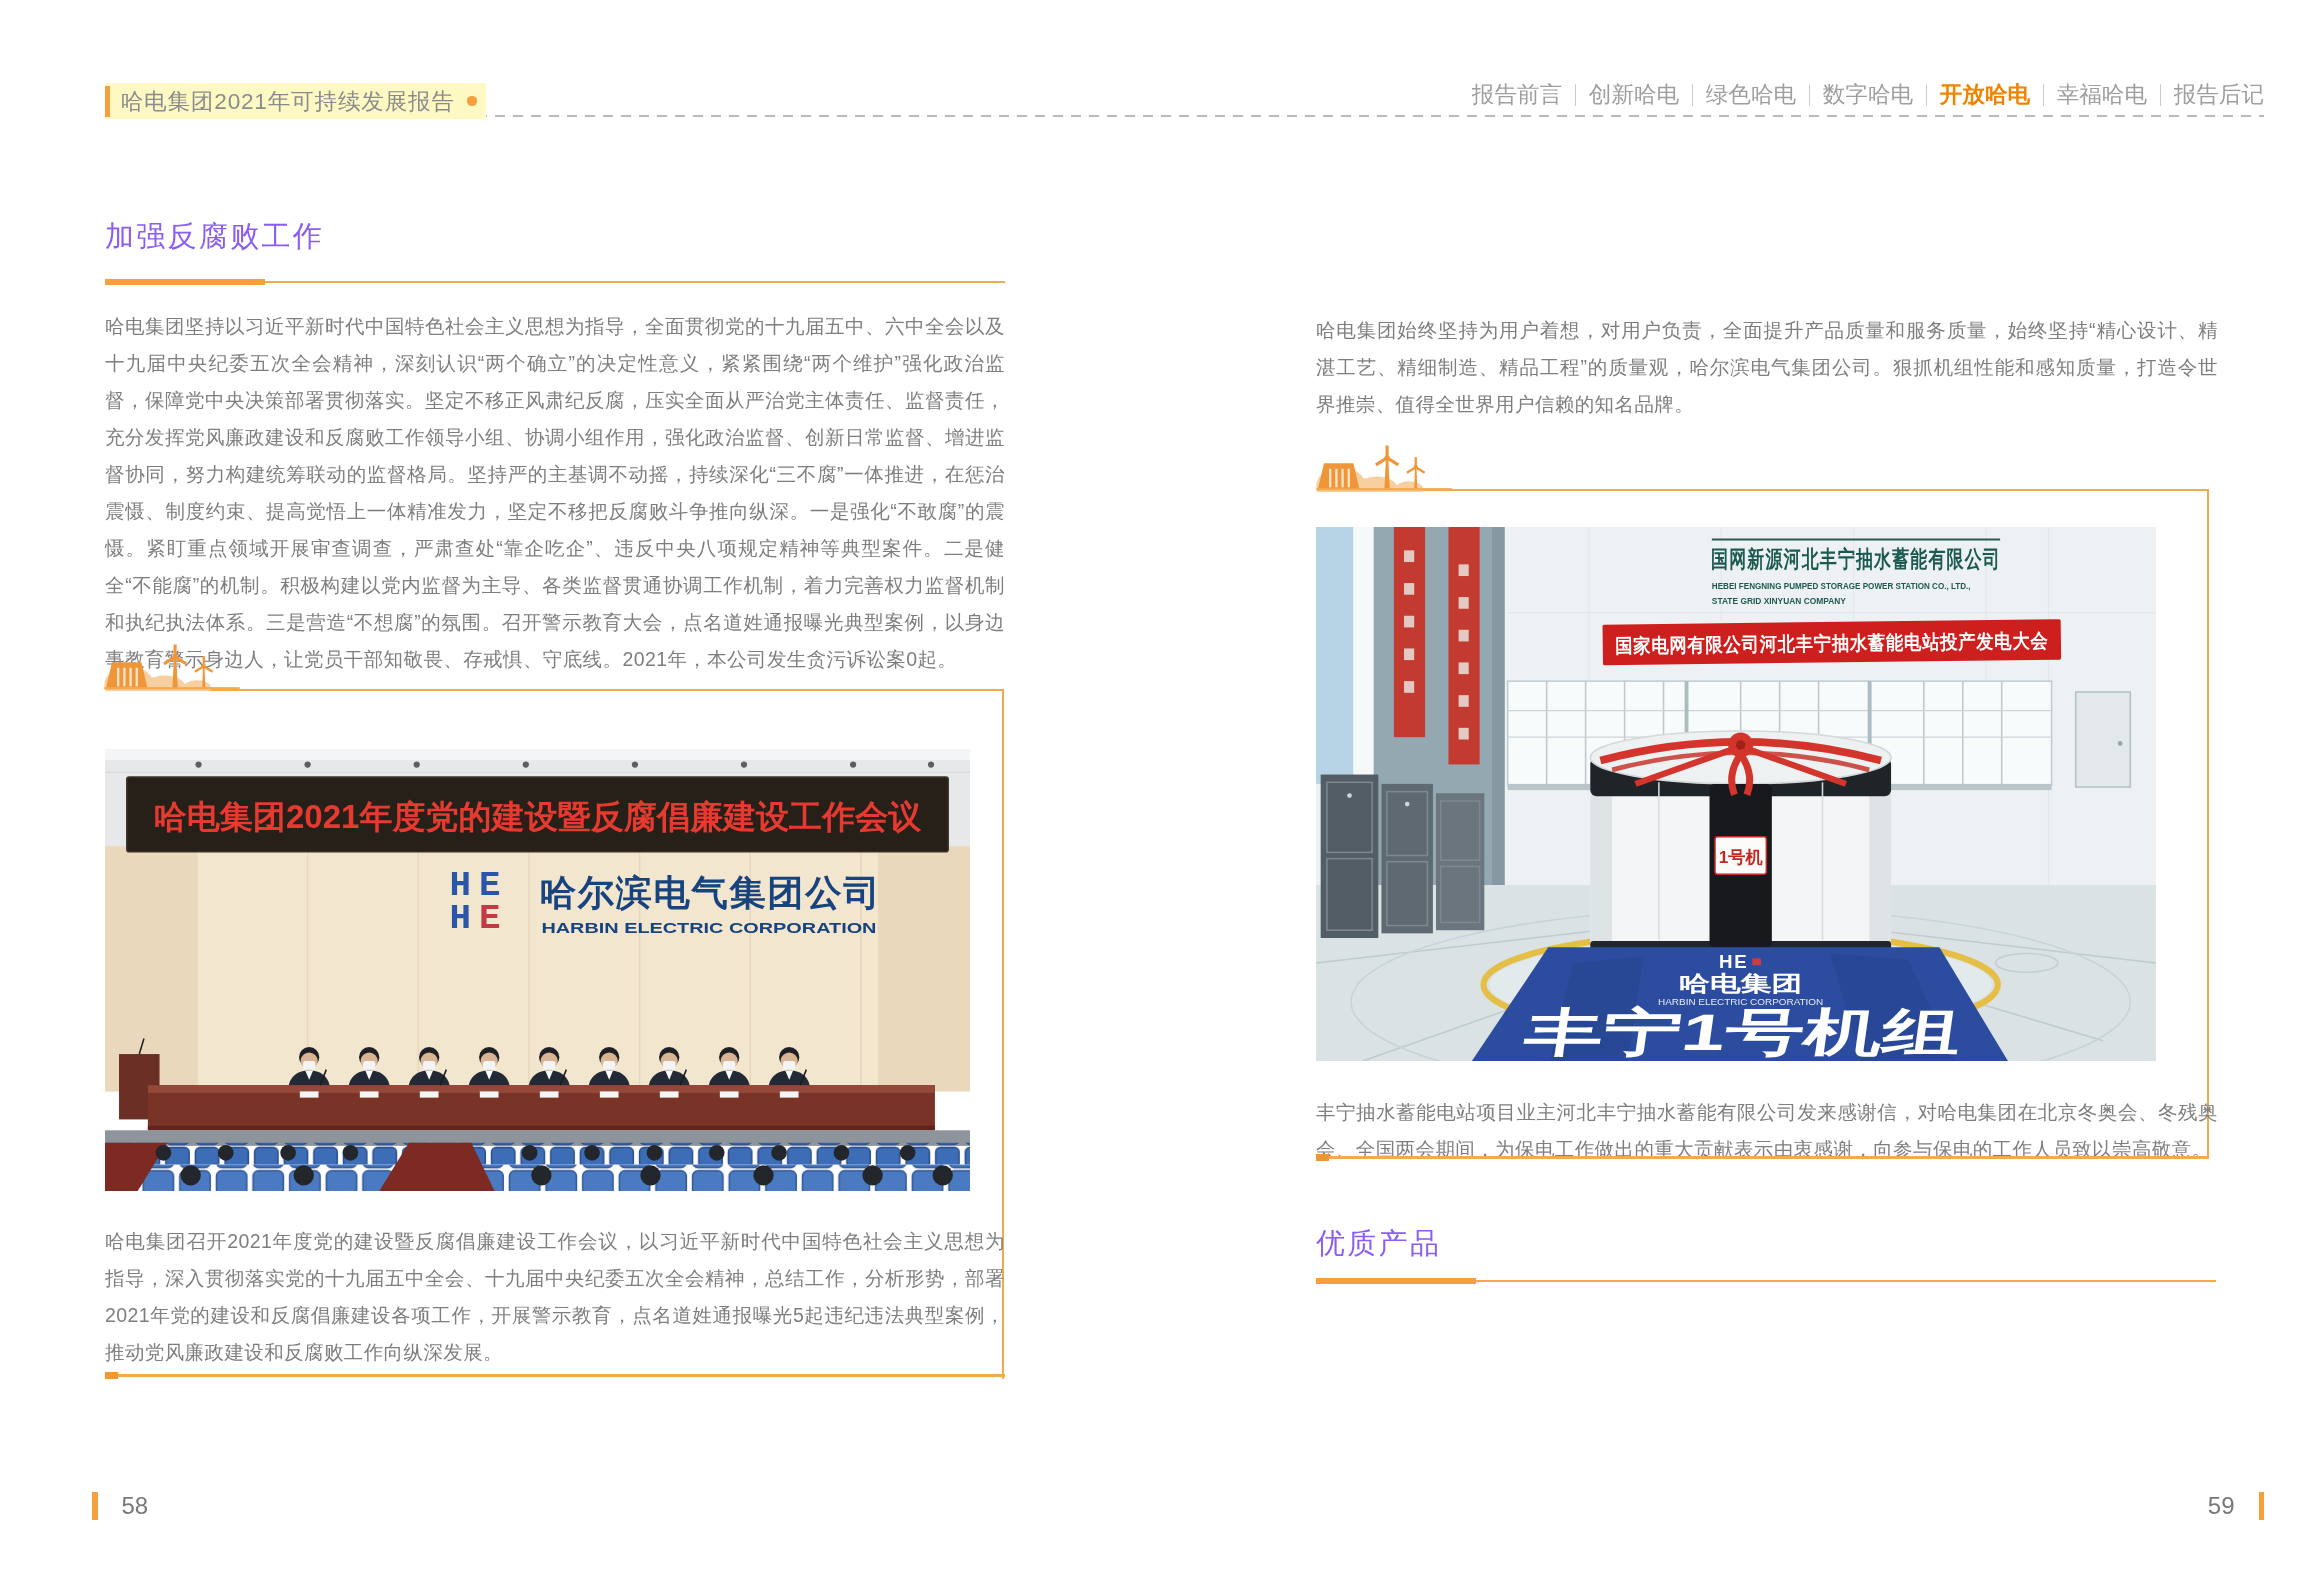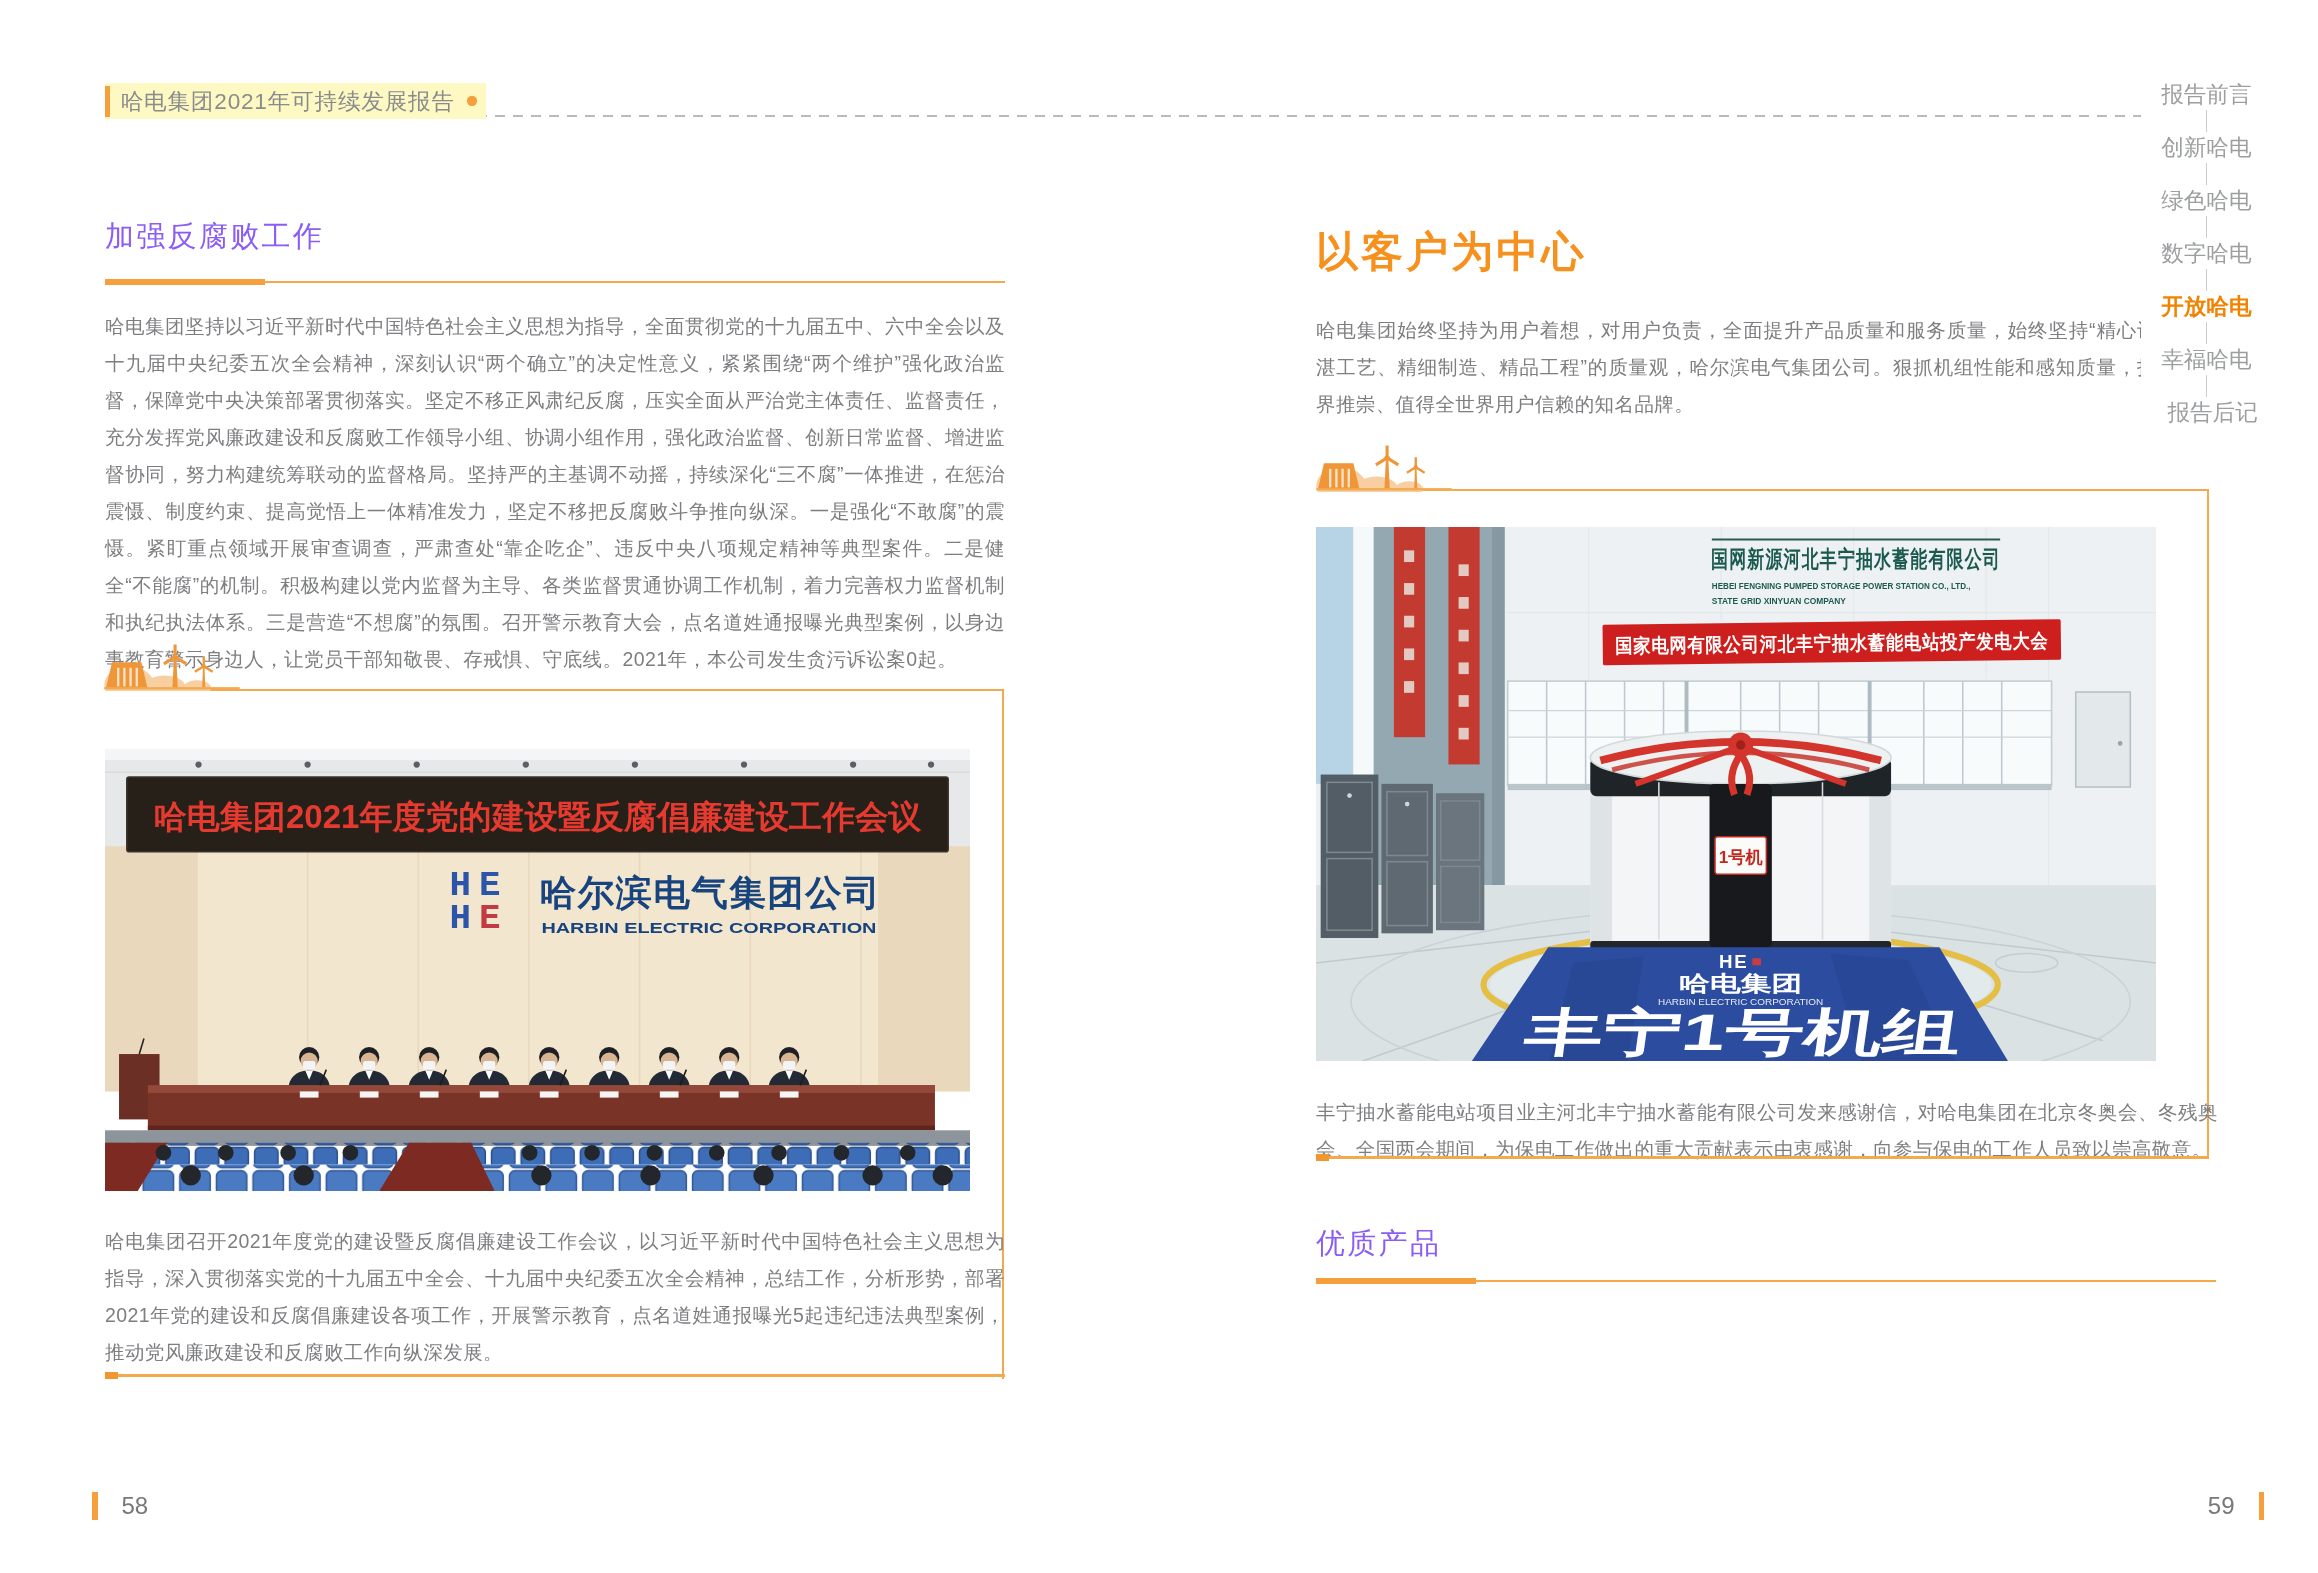--- a/index.html
+++ b/index.html
@@ -9,21 +9,21 @@
   }
   
   .hdr-dash{position:absolute;left:405px;right:55px;top:115px;height:2.3px;z-index:1;
     background:repeating-linear-gradient(90deg,#b9babb 0 10px,transparent 10px 18px);}
   .hdr-left{position:absolute;left:105px;top:83px;height:36px;display:flex;align-items:center;
     gap:11px;background:#fef9c3;z-index:2;padding-right:9.3px;}
   .hdr-bar{width:4.7px;height:31px;background:#F5A03C;}
   .hdr-title{font-size:22.6px;color:#8a8b8d;letter-spacing:0.8px;white-space:nowrap;}
   .hdr-dot{width:9.3px;height:9.3px;border-radius:50%;background:#F5A03C;margin-left:1.6px;}
   .hdr-nav{position:absolute;right:55px;top:79px;display:flex;align-items:center;z-index:2;
-    background:#fff;padding-left:7.8px;font-size:22.6px;color:#9d9ea0;white-space:nowrap;flex-direction:column;}
+    background:#fff;padding-left:7.8px;font-size:22.6px;color:#9d9ea0;white-space:nowrap;}
   .hdr-nav .nav-item{padding:0 12.5px;}
   .hdr-nav .nav-item:last-child{padding-right:0;}
   .hdr-nav .nav-item.active{color:#F08300;font-weight:bold;}
   .nav-div{width:1.6px;height:22px;background:#cbcccd;}
   
   .body-text{font-size:19.5px;line-height:37px;color:#7d7e80;text-align:justify;letter-spacing:0.4px;}
   .sec-title{font-size:29px;color:#8b5cf6;letter-spacing:2.3px;}
   .rule{position:absolute;height:5.5px;display:flex;align-items:center;}
   .rule-thick{width:160px;height:5.5px;background:#F5A03C;flex:none;}
   .rule-thin{flex:1;height:1.6px;background:#F5A94F;}
@@ -223,21 +223,20 @@
   <div class="frame-bottom" style="left:105px;top:1372px;width:900px;">
     <span class="frame-tick"></span>
     <span class="frame-bline"></span>
   </div>
 
   <div class="pageno" style="left:92px;top:1492px;">
     <span class="pbar"></span>
     <span>58</span>
   </div>
 
-  <div class="abs big-title" style="left:1316px;top:224px;">以客户为中心</div>
   <div class="abs body-text" style="left:1316px;top:312px;width:902px;">哈电集团始终坚持为用户着想，对用户负责，全面提升产品质量和服务质量，始终坚持“精心设计、精湛工艺、精细制造、精品工程”的质量观，哈尔滨电气集团公司。狠抓机组性能和感知质量，打造令世界推崇、值得全世界用户信赖的知名品牌。</div>
 
   <div class="frame-h" style="left:1344px;top:489px;width:865px;"></div>
   <div class="frame-v" style="left:2207px;top:489px;height:670px;"></div>
 
   <svg class="abs" style="left:1316px;top:444px;" width="136" height="48" viewBox="0 0 175 62">
     <ellipse cx="32" cy="54" rx="32" ry="24" fill="#F7CFA0"></ellipse>
     <ellipse cx="78" cy="57" rx="27" ry="15" fill="#F7CFA0"></ellipse>
     <ellipse cx="120" cy="58" rx="18" ry="10" fill="#F7CFA0"></ellipse>
     <polygon points="2,59 10,25 48,25 56,59" fill="#EF9638"></polygon>

